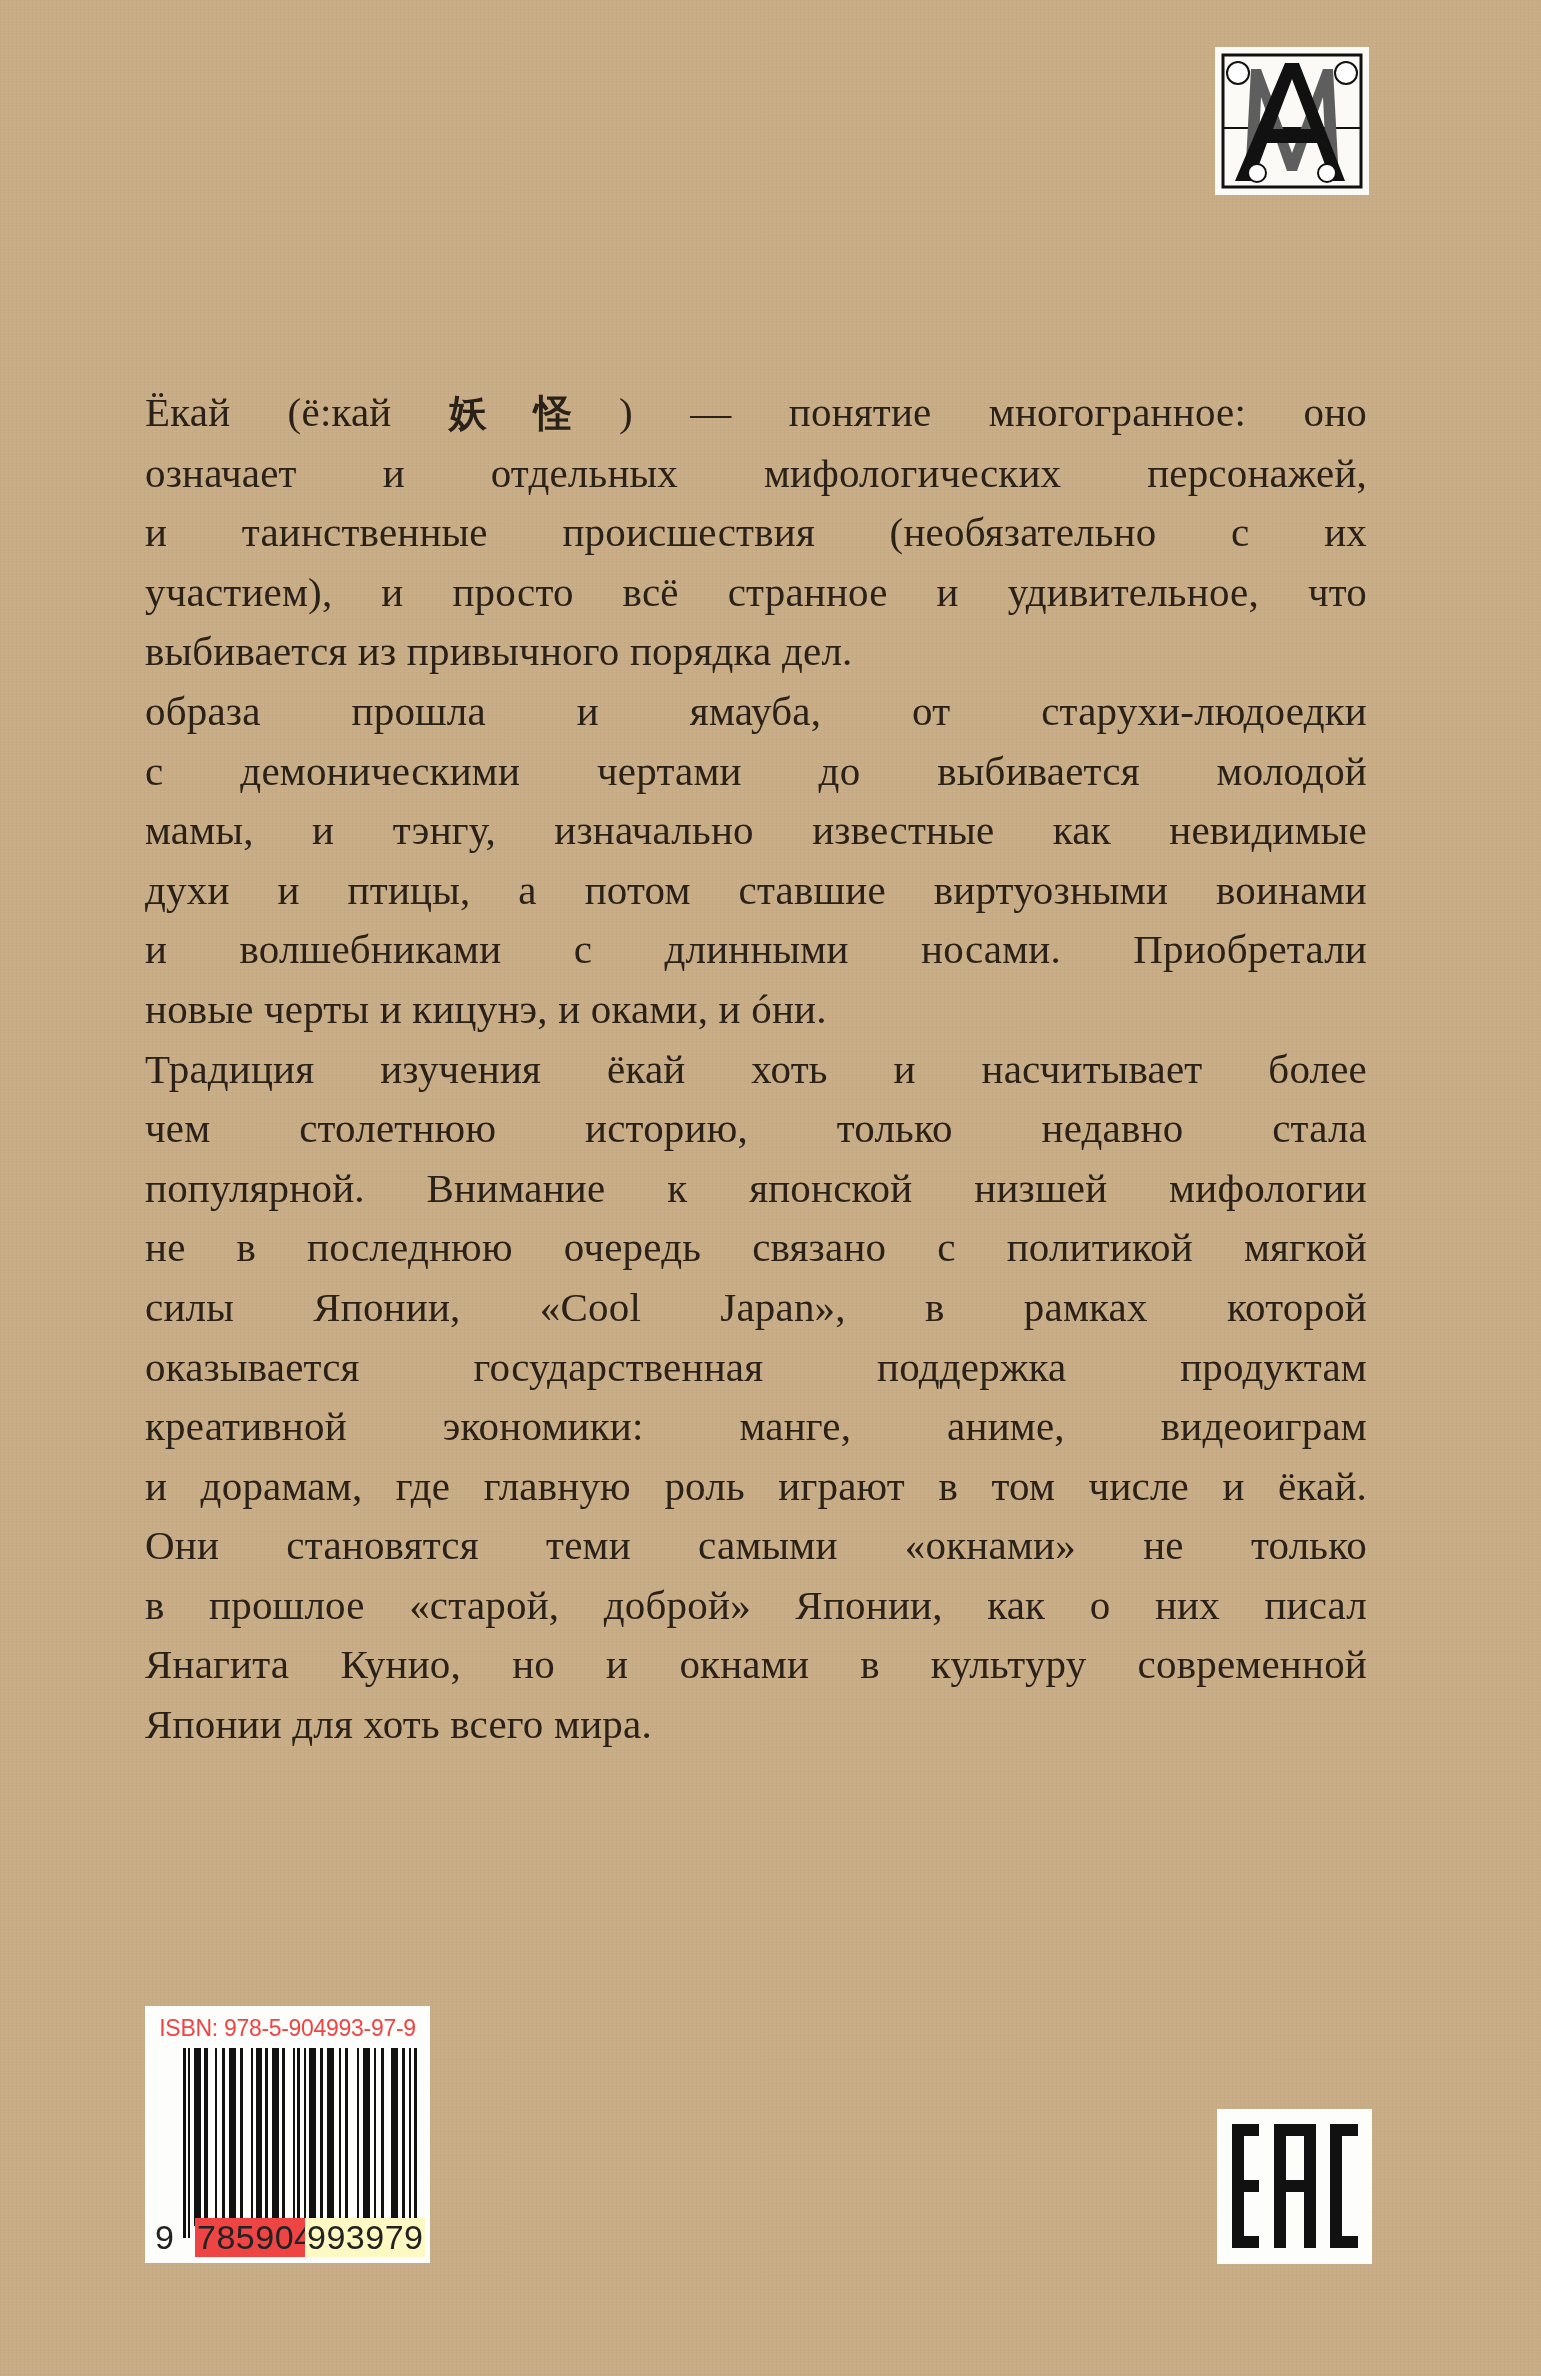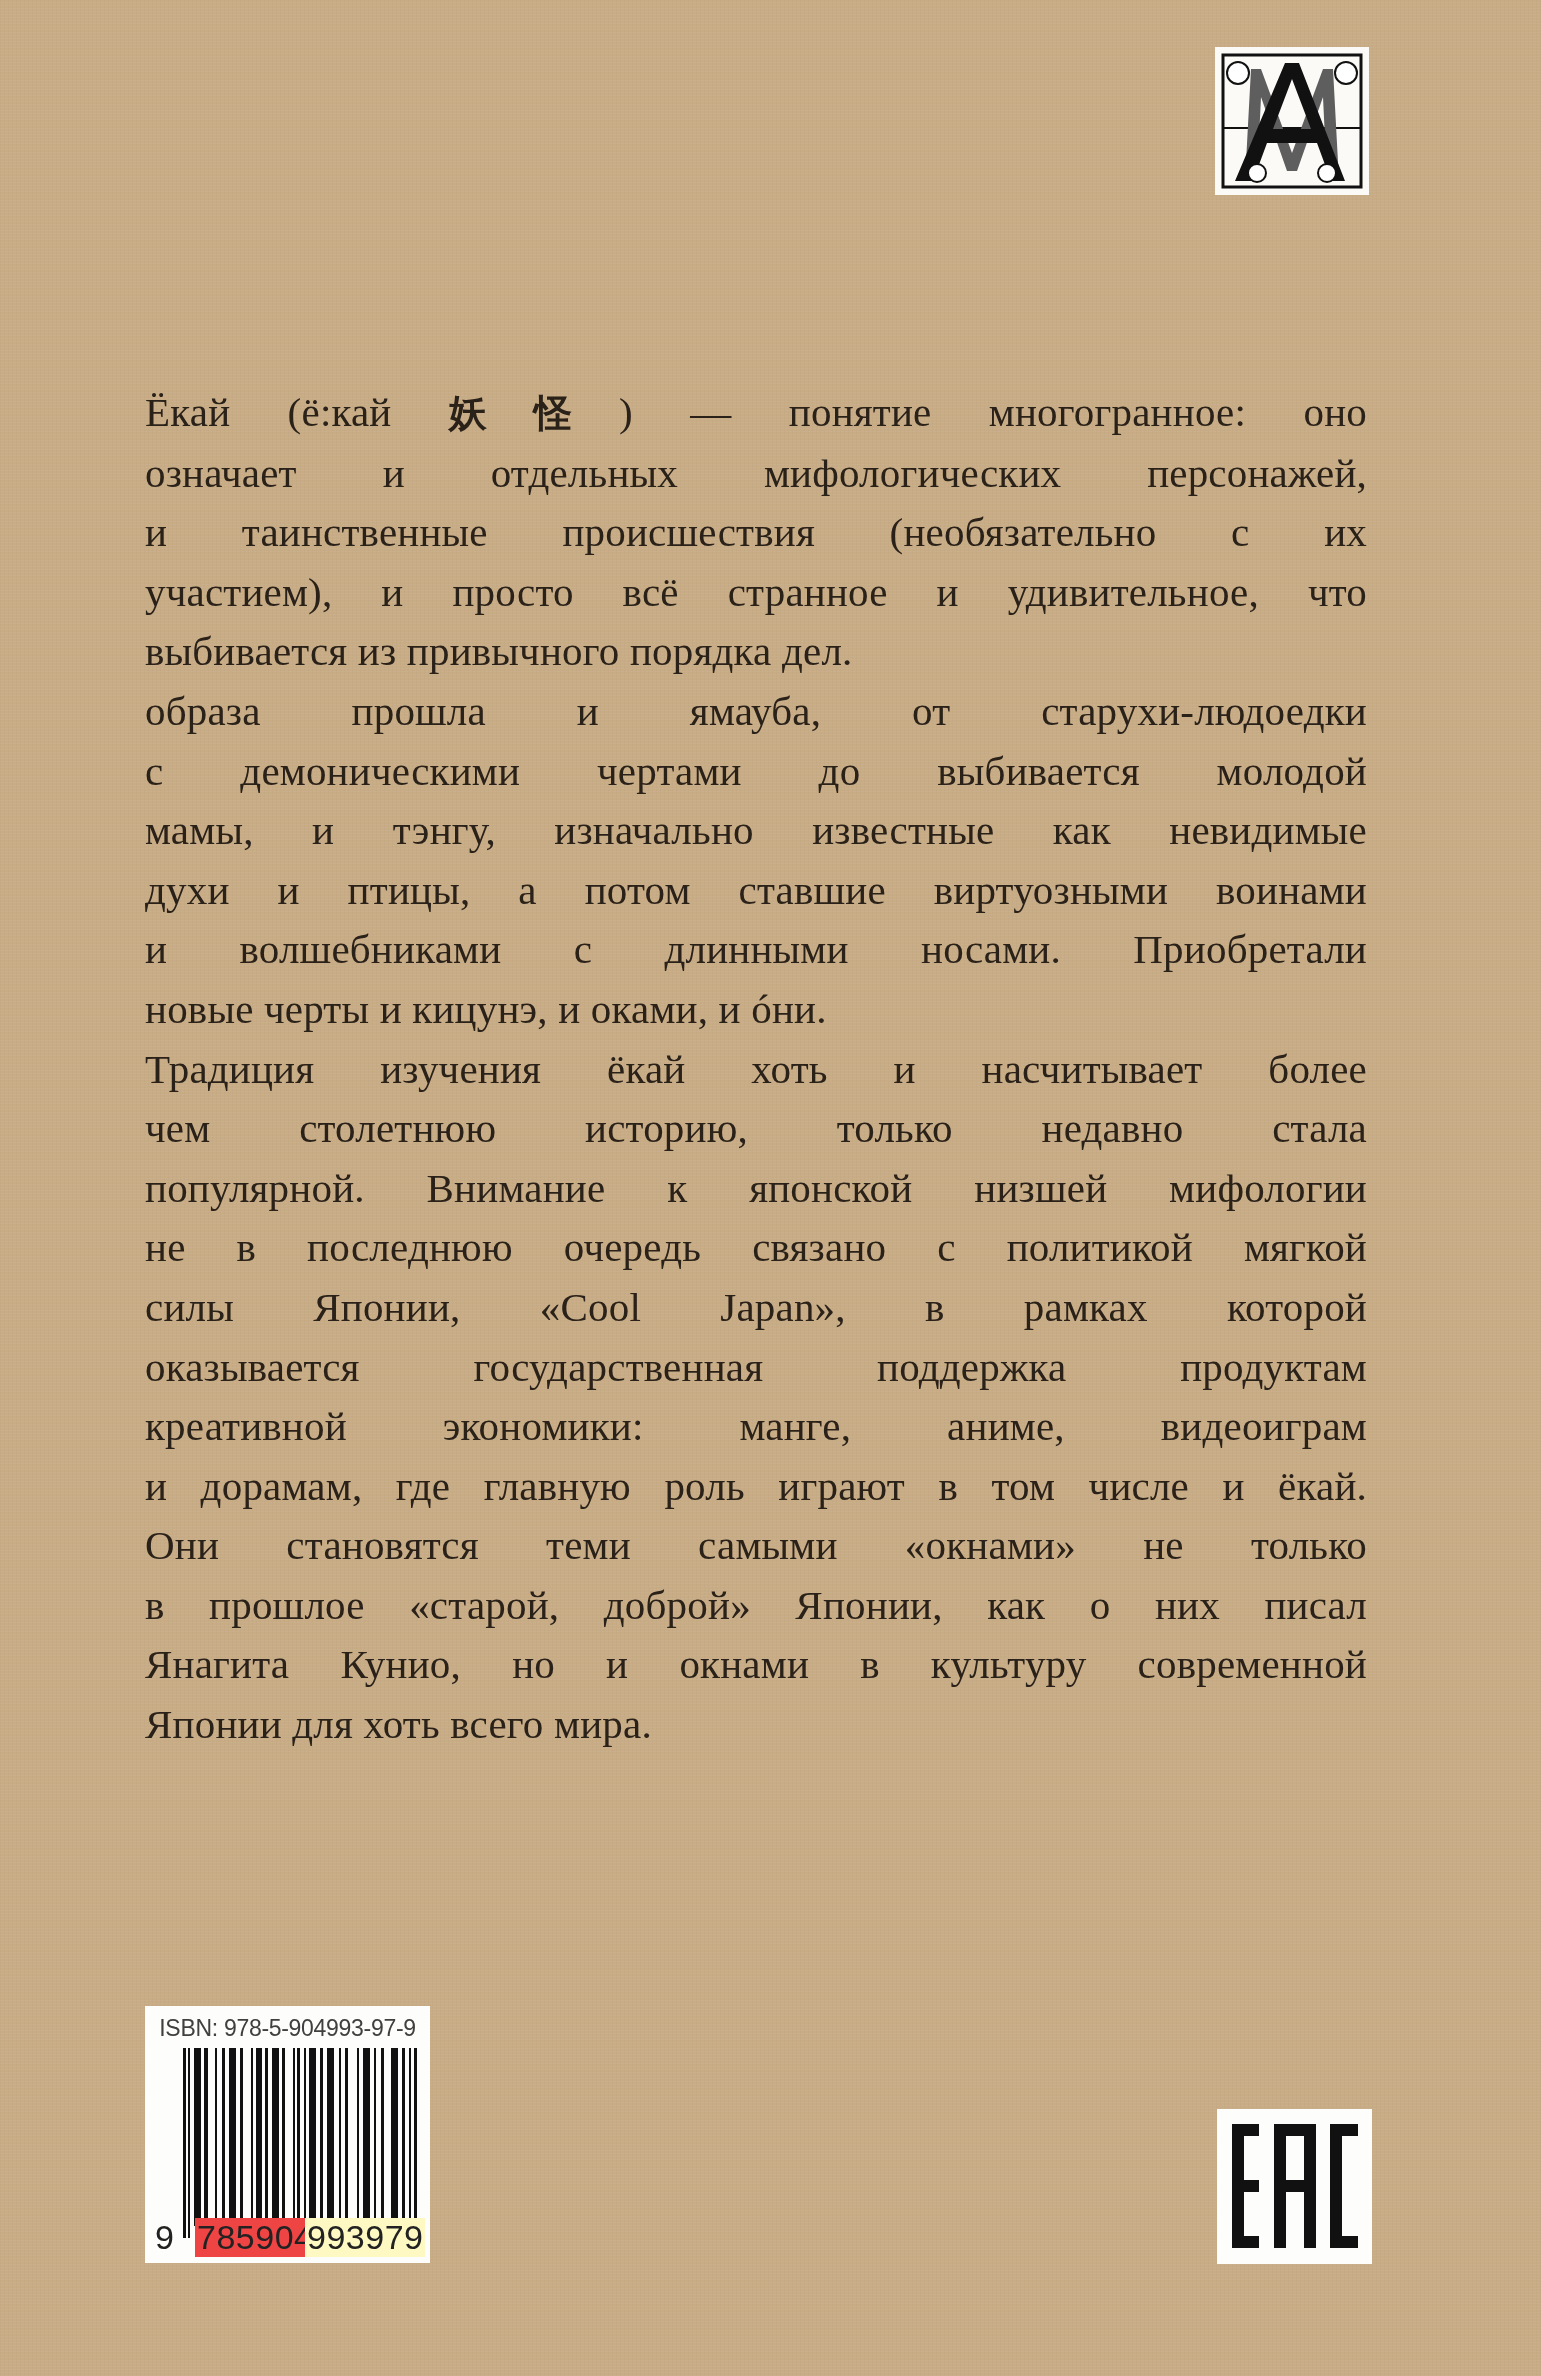--- a/index.html
+++ b/index.html
@@ -77,21 +77,21 @@
       box-sizing: border-box;
     }
     .barcode .isbn-text {
       position: absolute;
       left: 0;
       right: 0;
       top: 9px;
       text-align: center;
       font-family: "Liberation Sans", "DejaVu Sans", sans-serif;
       font-size: 23px;
-      color: #404040;
+      color: #ef4444;
       letter-spacing: -0.3px;
     }
     .barcode .bars {
       position: absolute;
       left: 38px;
       top: 42px;
       width: 243px;
       height: 190px;
     }
     .barcode .ean-left-digit {

